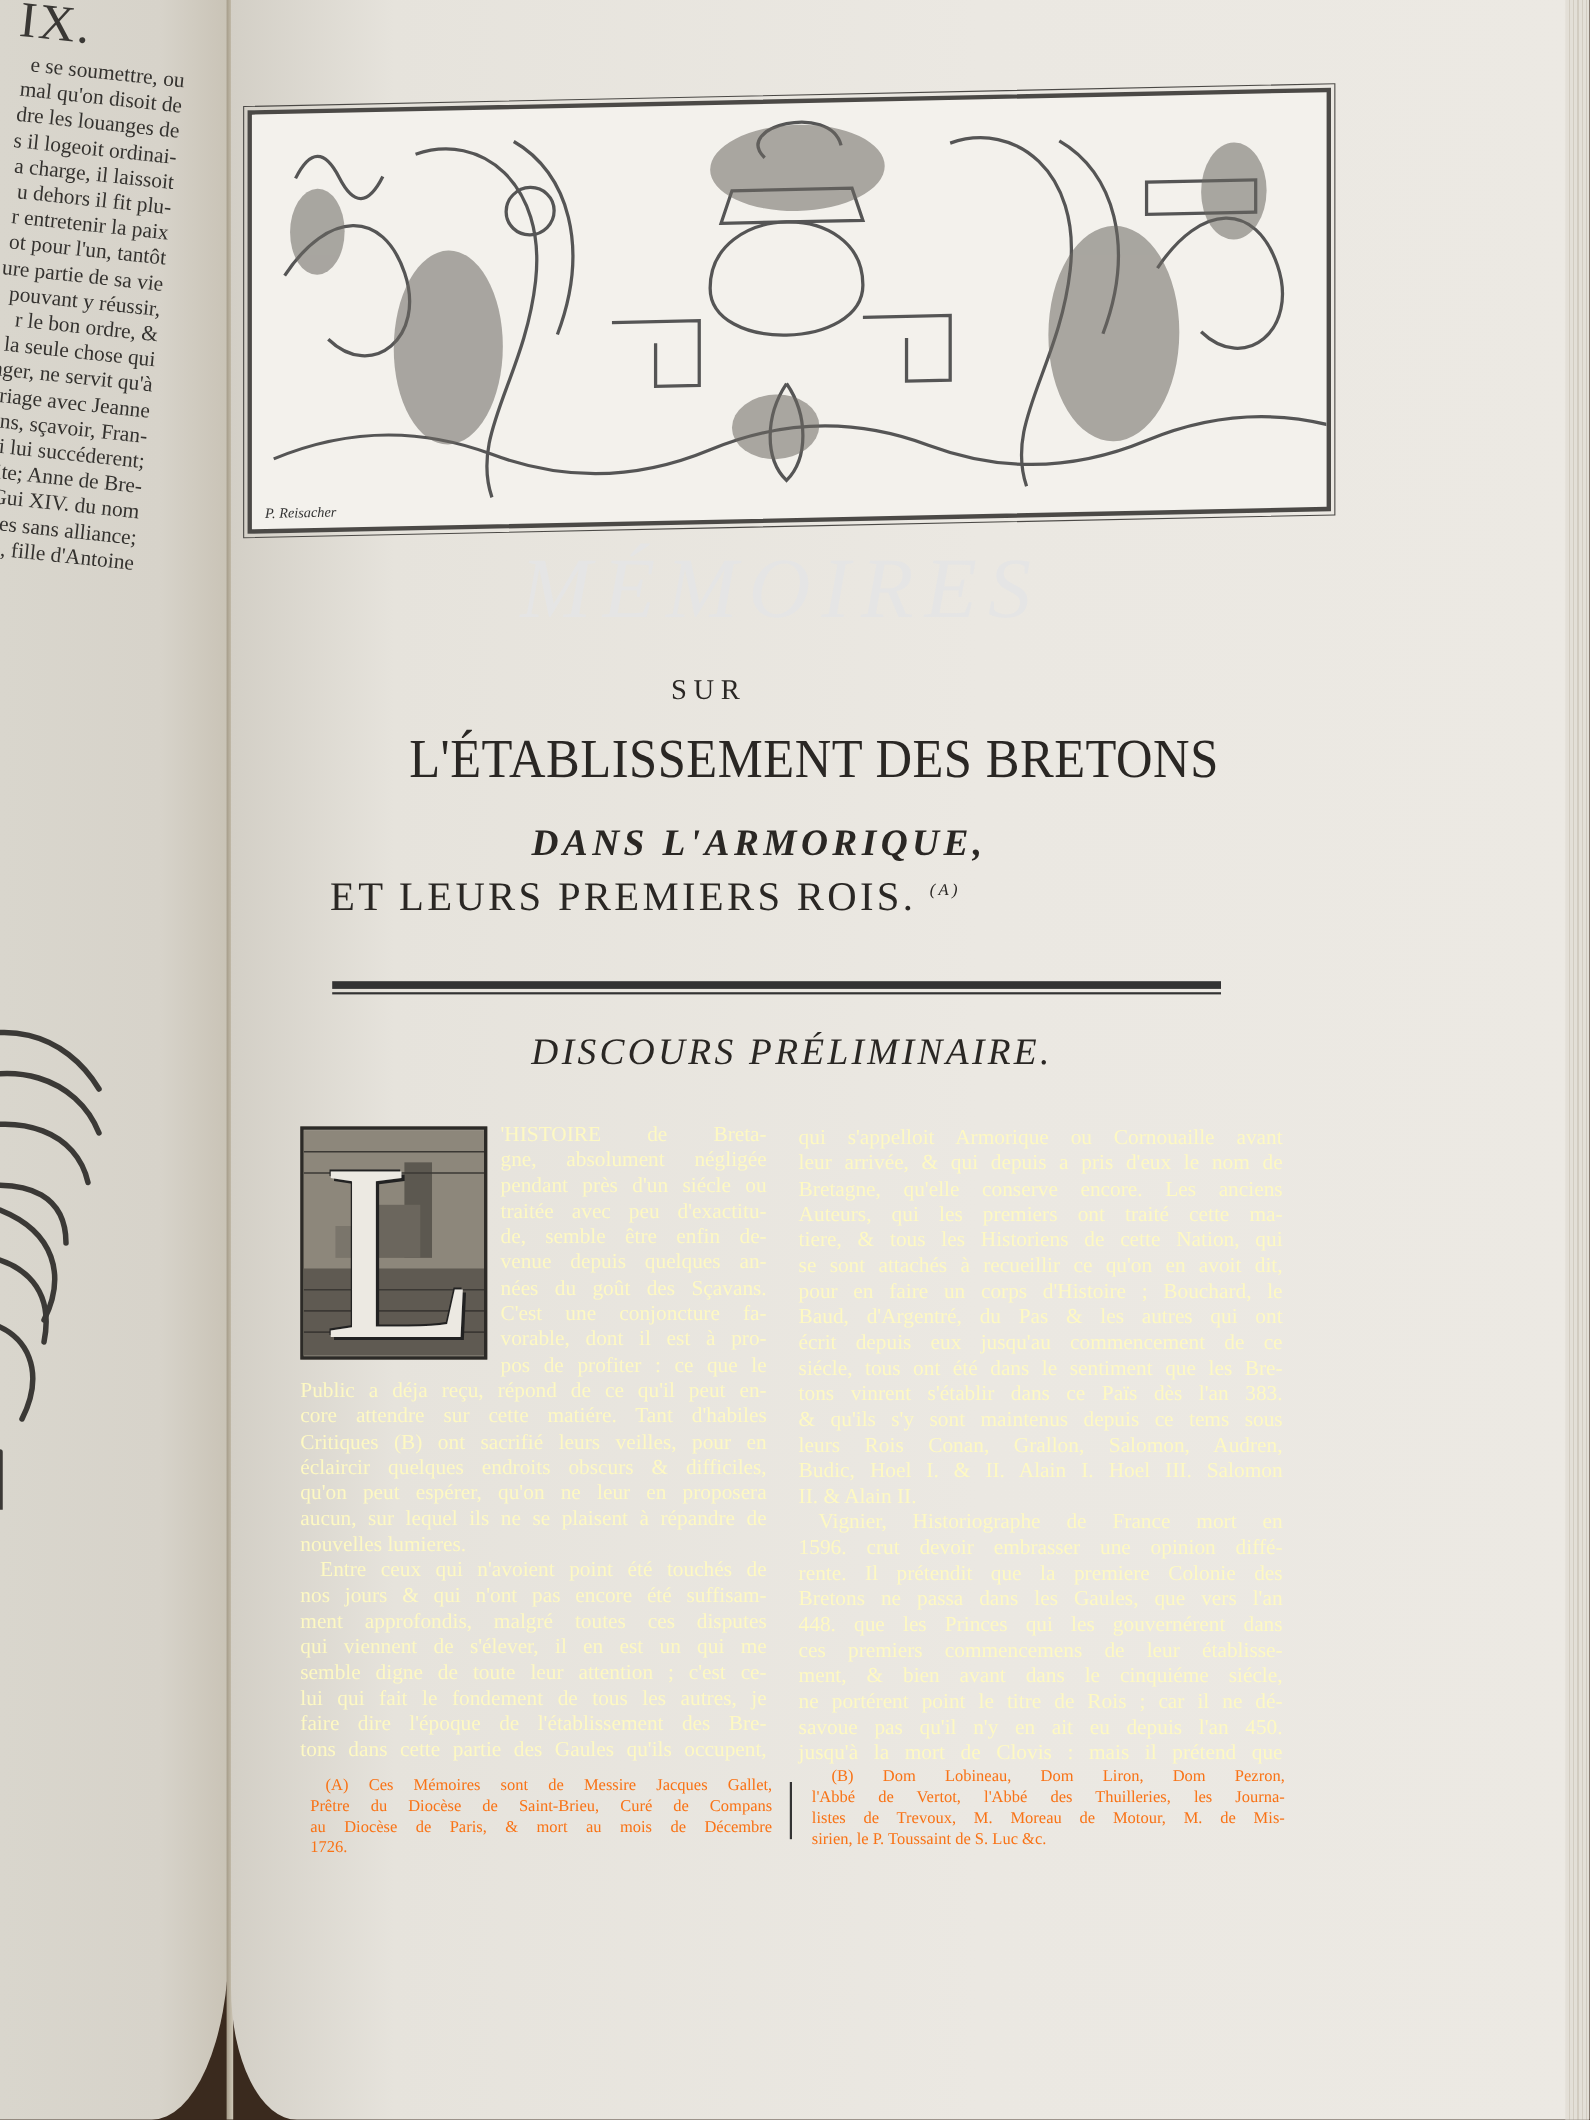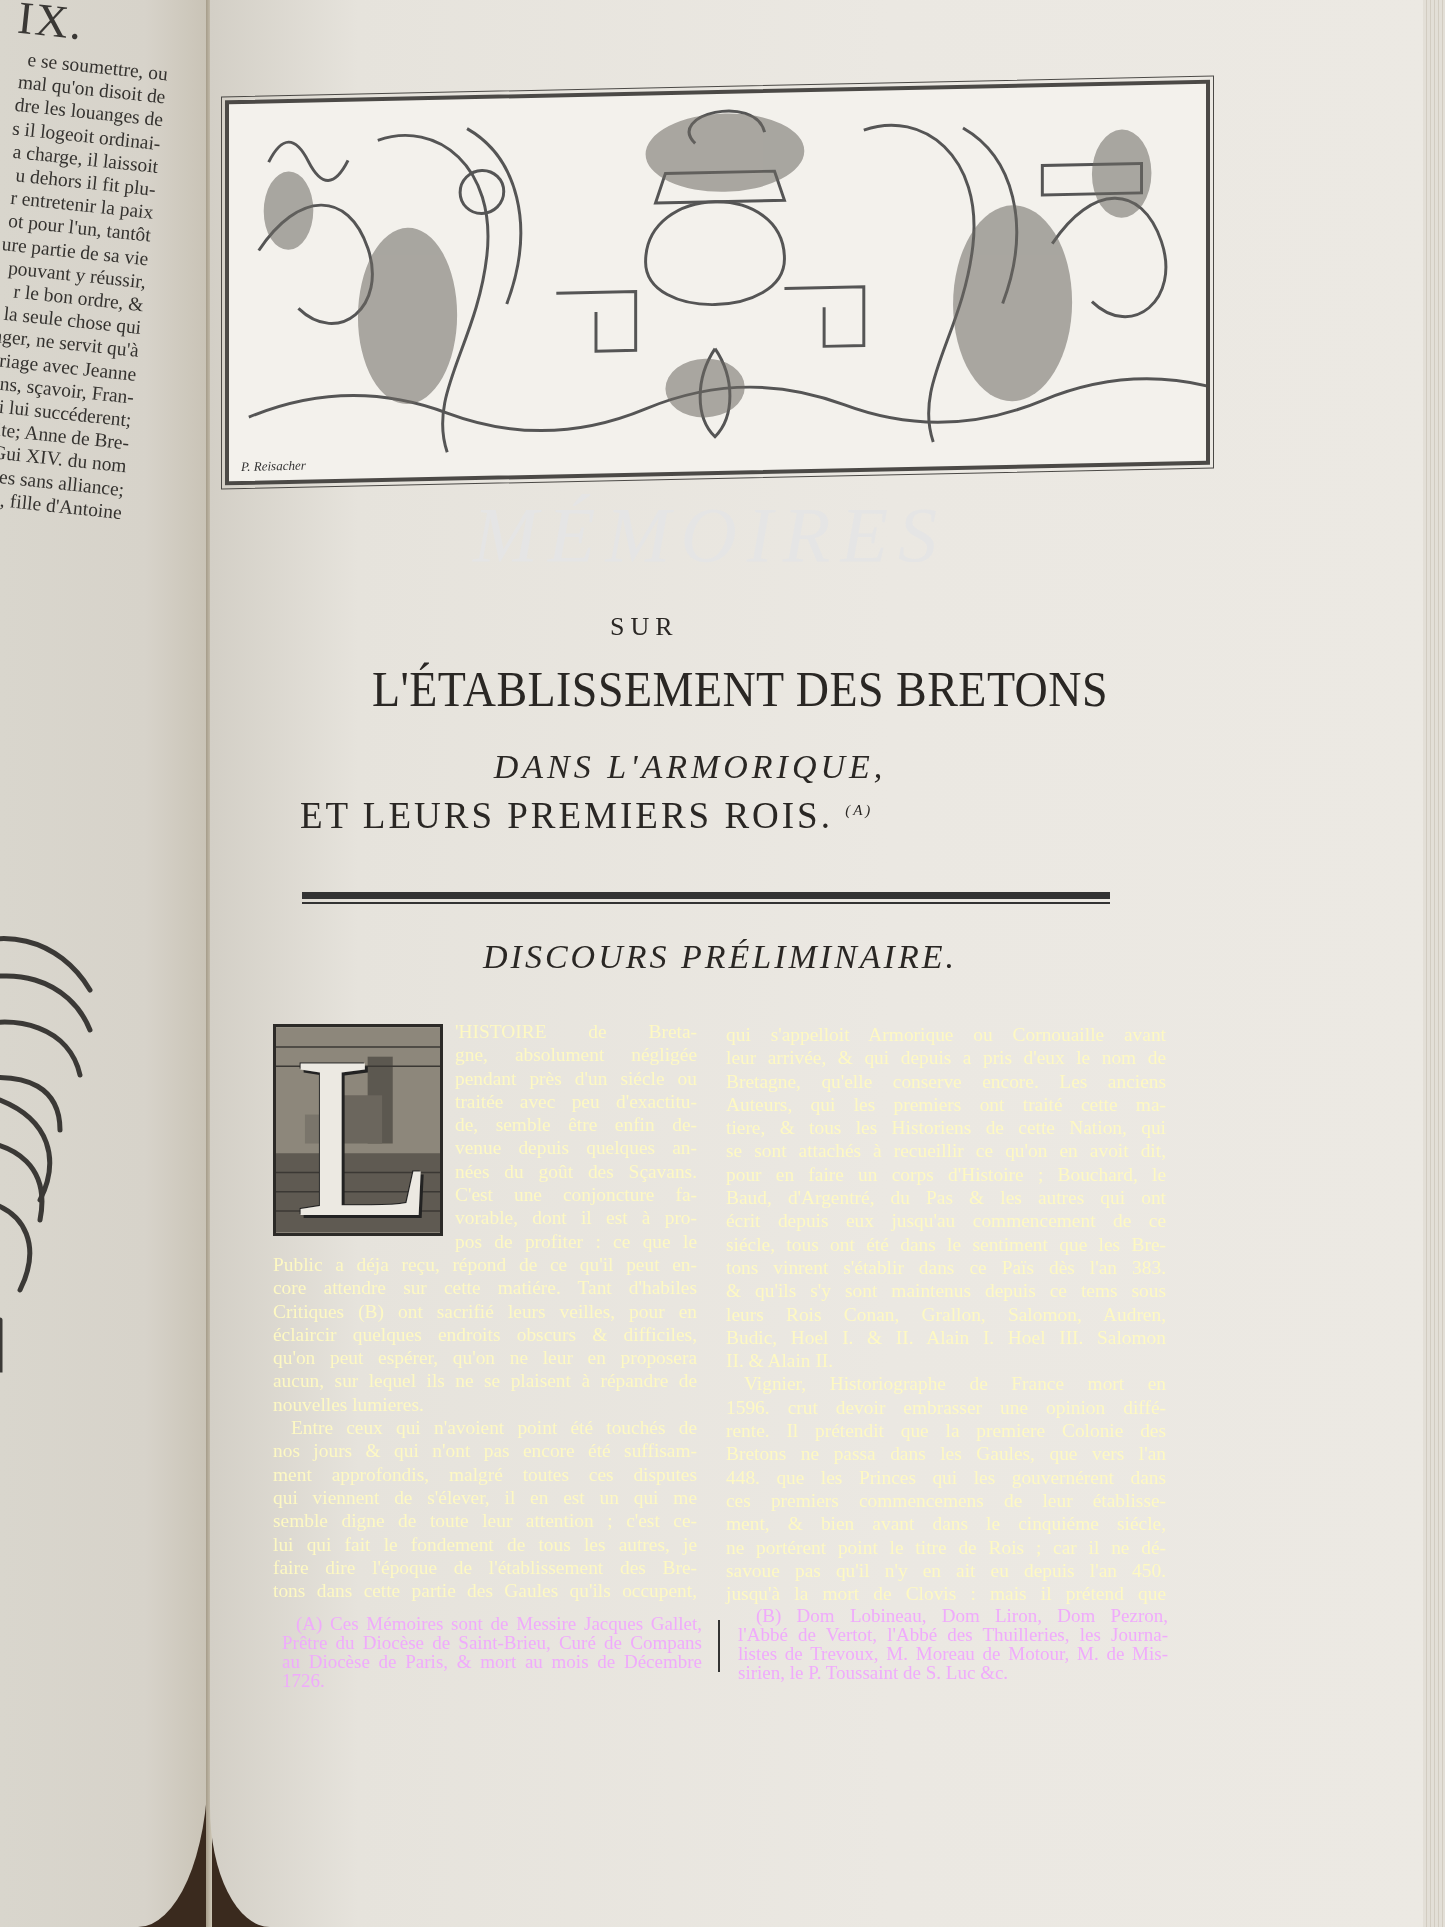--- a/index.html
+++ b/index.html
@@ -62,21 +62,21 @@
   .title-sur {
     position: absolute; left: 610px; top: 612px; width: 160px; text-align: left;
     font-size: 26px; letter-spacing: 6px;
   }
   .title-etab {
     position: absolute; left: 290px; top: 660px; width: 900px; text-align: center;
     font-size: 50px; letter-spacing: 0.5px; transform: scaleX(0.92);
   }
   .title-dans {
     position: absolute; left: 380px; top: 748px; width: 620px; text-align: center;
-    font-size: 34px; font-style: italic; letter-spacing: 4px;
+    font-size: 34px; font-style: italic; letter-spacing: 4px; font-weight: bold;
   }
   .title-rois {
     position: absolute; left: 300px; top: 794px; width: 820px; 
     font-size: 37px; letter-spacing: 3px;
   }
   .title-rois sup { font-size: 15px; font-style: italic; }
   .double-rule {
     position: absolute; left: 302px; top: 892px; width: 808px; height: 14px;
   }
   .double-rule .thick { position: absolute; left: 0; top: 0; width: 100%; height: 7px; background: #333; }
@@ -95,21 +95,21 @@
   .col-right { left: 726px; top: 1023px; width: 440px; }
   .drop-cap {
     position: absolute; left: 273px; top: 1024px; width: 170px; height: 212px;
     border: 3px solid #2c2a27; box-sizing: border-box; background: #9c968a; overflow: hidden;
   }
   .drop-cap .letter {
     position: absolute; left: 18px; top: -4px; font-size: 230px; line-height: 1; color: #ece9e2;
     text-shadow: 3px 3px 0 #222, -1px -1px 0 #222;
   }
   .drop-indent { margin-left: 182px; }
-  .footnotes { position: absolute; font-size: 19px; line-height: 19px; color: #f0abfc; }
+  .footnotes { position: absolute; font-size: 15px; line-height: 19px; color: #f97316; }
   .fn-left { left: 282px; top: 1614px; width: 420px; }
   .fn-right { left: 738px; top: 1606px; width: 430px; }
   .fn-divider { position: absolute; left: 718px; top: 1620px; width: 2px; height: 52px; background: #333; }
   .footnotes .ln { white-space: nowrap; text-align: justify; text-align-last: justify; }
   .footnotes .ln.last { text-align-last: left; font-family: Liberation Serif, serif; }
 </style>
 </head>
 <body>
 
 <div class="left-page">

